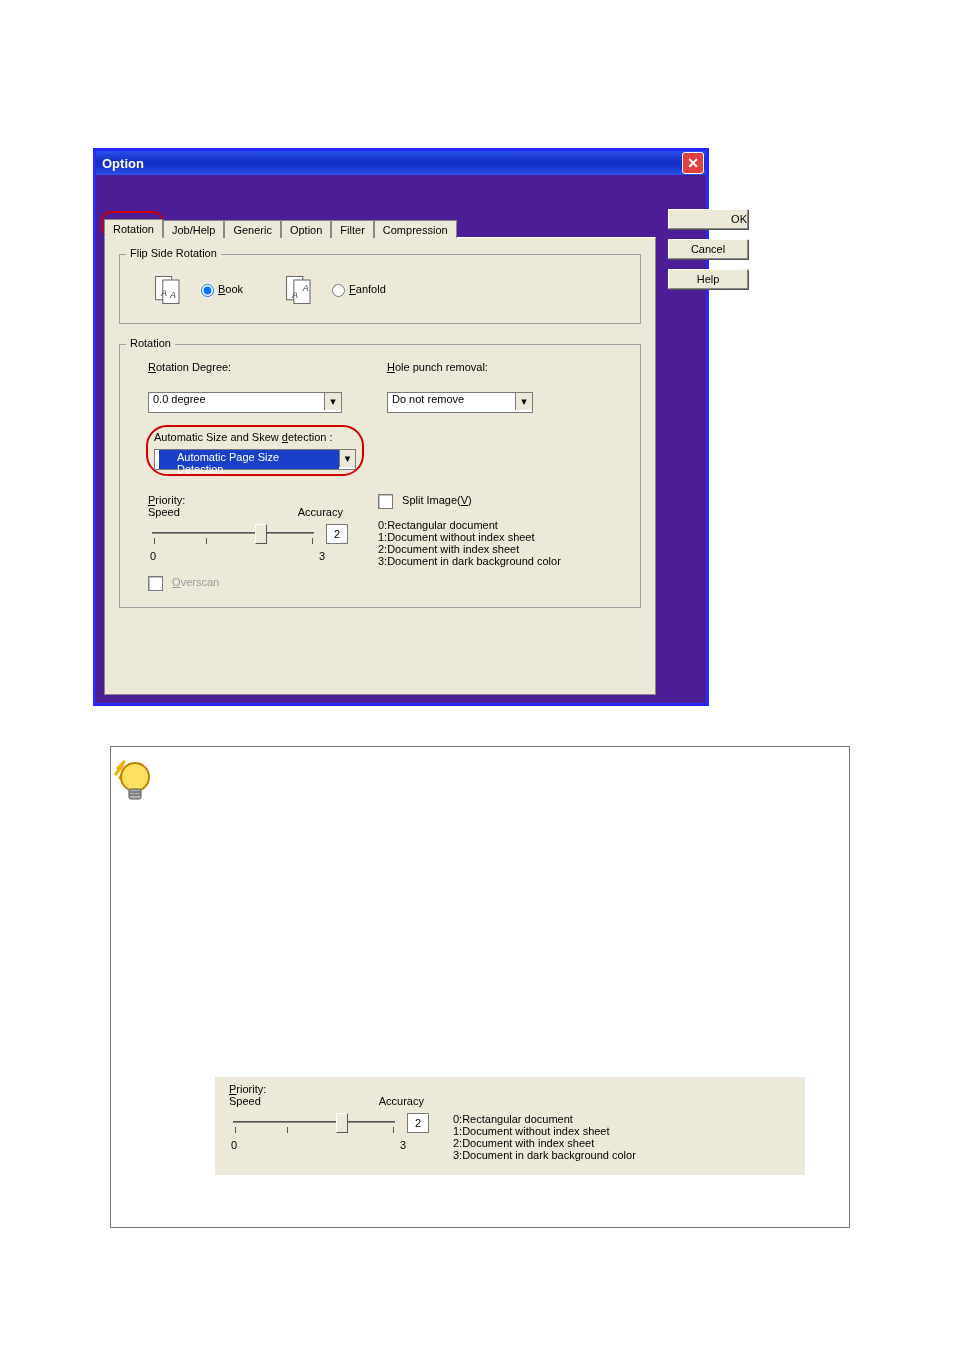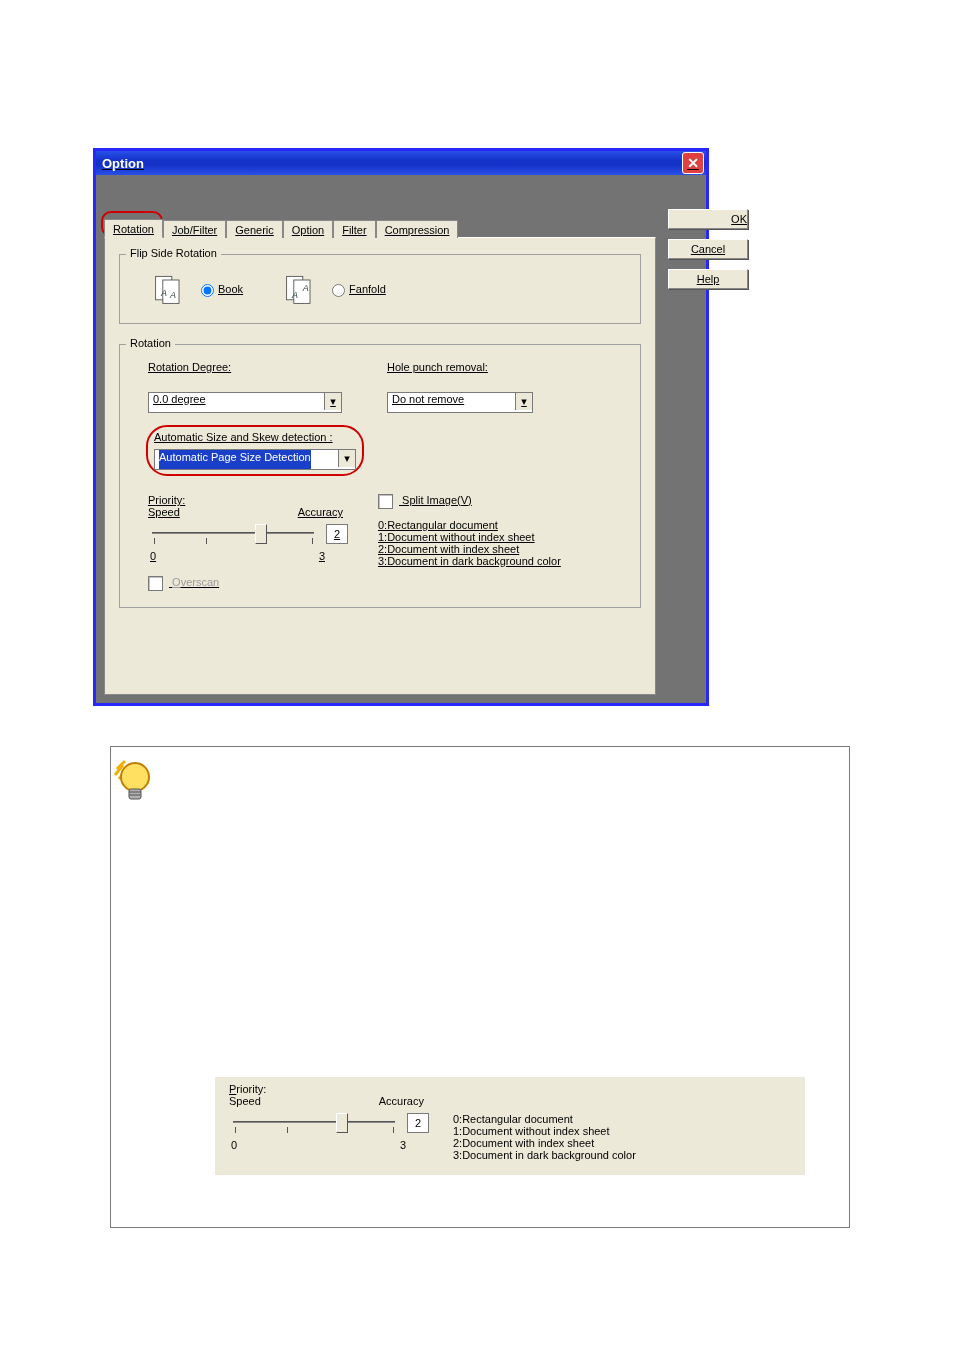--- a/index.html
+++ b/index.html
@@ -11,23 +11,22 @@
     color: #000;
     width: 954px;
   }
 
   
   .dialog {
     position: relative;
     margin: 148px 0 0 93px;
     width: 610px;
     border: 3px solid #2727ff;
-    background: #737373;
+    background: #4c1d95;
     box-shadow: none;
-    text-decoration: underline;
   }
   .titlebar {
     height: 24px;
     display: flex;
     align-items: center;
     justify-content: space-between;
     padding: 0 2px 0 6px;
     background: linear-gradient(#2850e8, #1432c8 40%, #1432c8 60%, #2850e8);
     color: #fff;
     font-weight: bold;
@@ -128,21 +127,21 @@
     width: 188px;
     justify-content: space-between;
   }
   .combo .arrow {
     width: 16px; height: 17px;
     background: #ece9d8;
     border-left: 1px solid #7a7a7a;
     display:flex; align-items:center; justify-content:center;
   }
   .combo.sel span.seltxt {
-    background: #1a3fc8; color: #fff; padding: 1px 0;
+    background: #1a3fc8; color: #fff; padding: 1px 18px;
   }
 
   .rotation-grid {
     display: grid;
     grid-template-columns: 220px 210px;
     column-gap: 24px;
     row-gap: 6px;
     gap: 19px;
   }
 
@@ -224,21 +223,21 @@
   </div>
 
   <div class="dialog-body">
 
     <div class="tabs-col" style="position:relative;margin-top:32px;">
 
       <div class="tab-highlight" style="left:-3px; top:-4px; width:58px; height:22px;"></div>
 
       <div class="tabstrip">
         <div class="tab active">Rotation</div>
-        <div class="tab">Job/Filter</div>
+        <div class="tab">Job/Help</div>
         <div class="tab">Generic</div>
         <div class="tab">Option</div>
         <div class="tab">Filter</div>
         <div class="tab">Compression</div>
       </div>
 
       <div class="tabpane">
 
         <div class="gbox" style="margin-top:4px;">
           <span class="legend">Flip Side Rotation</span>

